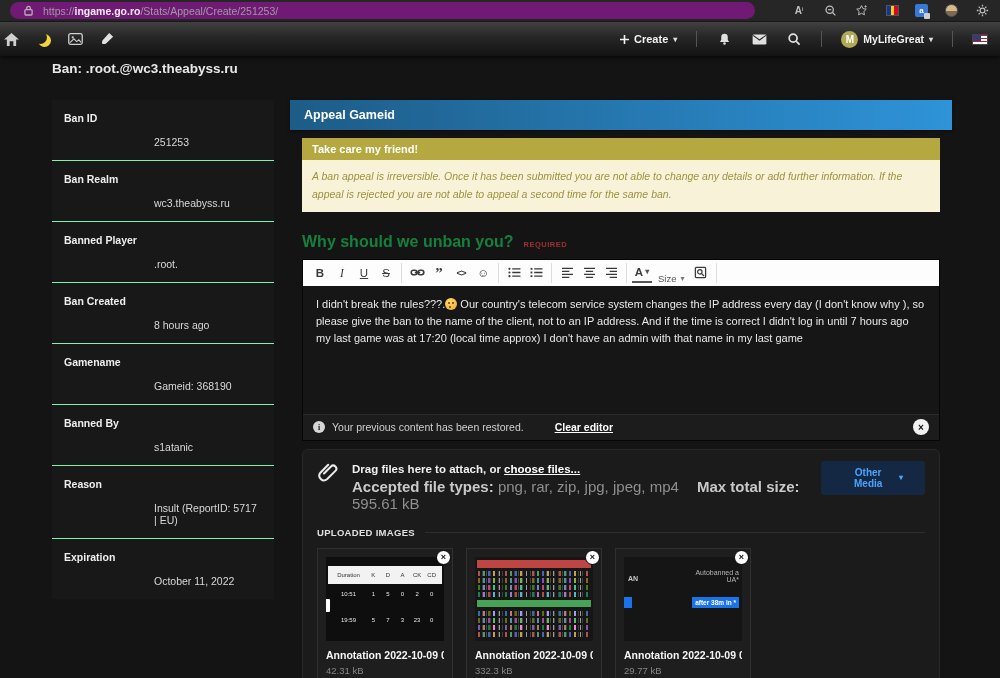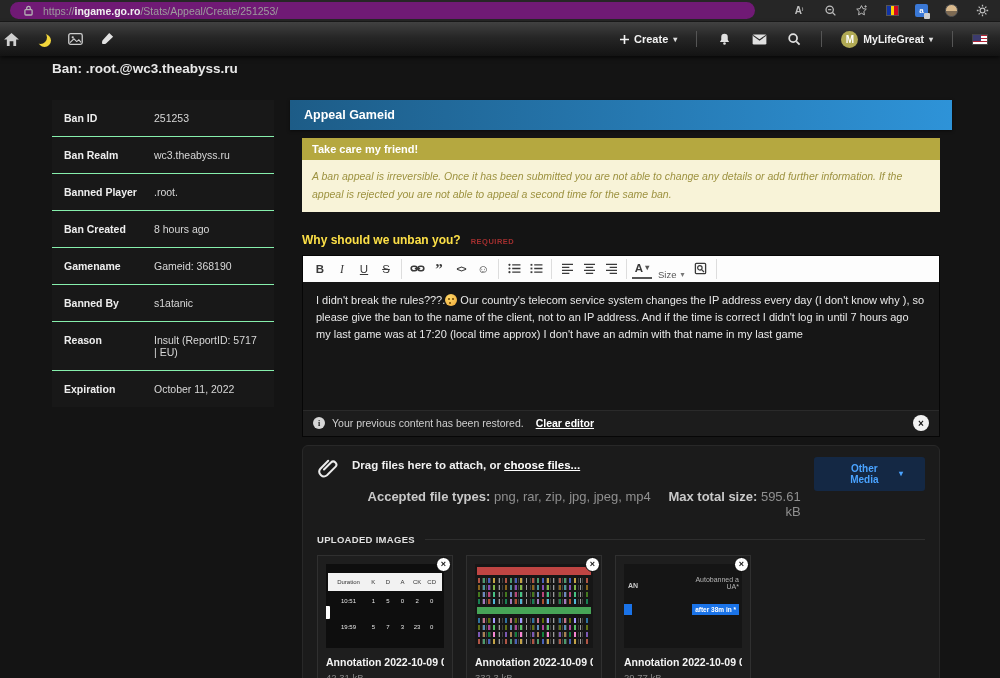--- a/index.html
+++ b/index.html
@@ -36,55 +36,55 @@
   .us-flag::after{content:"";position:absolute;left:0;top:0;width:8px;height:6px;background:#3c3b6e;}
   
   .page-title{margin:5px 0 0 52px;font-size:13.5px;font-weight:bold;color:#e9e9e9;}
   .columns{display:flex;gap:16px;margin:24px 48px 0 52px;align-items:flex-start;}
   .panel-header{height:30px;background:linear-gradient(90deg,#1d5c87 0%,#2e93d8 100%);color:#fff;font-size:12.5px;font-weight:bold;display:flex;align-items:center;padding:0 14px;box-shadow:0 1px 3px rgba(0,0,0,.5);}
   
   .ban-panel{width:222px;flex:0 0 auto;}
   .ban-row{display:flex;align-items:flex-start;background:#181818;border-top:1px solid #86efac;padding:12px 12px;font-size:10.5px;}
   .ban-row:first-of-type{border-top:none;}
   .ban-label{width:90px;flex:0 0 auto;font-weight:bold;color:#eee;}
-  .ban-value{color:#d8d8d8;}
+  .ban-value{color:#d8d8d8;margin-top:24px;}
   
   .appeal-panel{flex:1;}
   .warning{margin:8px 12px 0;}
   .warning-head{background:#b5a840;color:#fff;font-size:11px;font-weight:bold;padding:5px 10px;}
   .warning-body{background:#f8f3d8;color:#9d9240;font-size:10.5px;line-height:1.7;padding:8px 10px;font-style:italic;}
   .question{margin:21px 12px 0;display:flex;align-items:baseline;}
-  .q-label{font-size:12px;font-weight:bold;color:#fde047;}
+  .q-label{font-size:16px;font-weight:bold;color:#15803d;}
   .required{margin-left:10px;font-size:7.5px;font-weight:bold;letter-spacing:.5px;color:#a32f2f;}
   .editor{margin:8px 12px 0;border:1px solid #060606;}
   .toolbar{background:#fdfdfd;height:26px;display:flex;align-items:center;padding:0 2px;}
   .tgroup{display:flex;align-items:center;height:20px;border-right:1px solid #ddd;padding:0 5px;gap:2px;}
   .tbtn{min-width:20px;height:20px;display:flex;align-items:center;justify-content:center;color:#3a3a3a;font-size:11.5px;padding:0 2px;}
   .tb-b{font-weight:bold;}
   .tb-i{font-style:italic;font-family:"Liberation Serif",serif;}
   .tb-u{text-decoration:underline;}
   .tb-s{text-decoration:line-through;}
   .tb-quote{font-family:"Liberation Serif",serif;font-weight:bold;font-size:15px;line-height:8px;}
   .tb-code{font-size:9.5px;font-weight:bold;letter-spacing:-1px;}
   .tb-color{font-weight:bold;border-bottom:2px solid #555;line-height:12px;}
   .size-btn{font-size:9.5px;color:#555;display:flex;align-items:center;gap:4px;padding:0 4px;margin-top:12px;}
   .editor-body{background:#161616;height:128px;padding:10px 13px;font-size:11px;line-height:1.55;color:#e8e8e8;}
   .emoji-think{display:inline-block;width:12px;height:12px;border-radius:50%;background:radial-gradient(circle at 35% 30%,#ffd867,#f0a93a);vertical-align:-2px;position:relative;}
   .emoji-think::after{content:"";position:absolute;left:3px;top:4px;width:2px;height:2px;background:#6b4300;border-radius:50%;box-shadow:4px 0 0 #6b4300,1px 4px 0 #6b4300;}
   .restore-bar{background:#1c1c1c;border-top:1px solid #2a2a2a;height:26px;display:flex;align-items:center;gap:7px;padding:0 10px;font-size:10.5px;color:#cfcfcf;}
   .info-dot{width:12px;height:12px;border-radius:50%;background:#d6d6d6;color:#141414;font-size:8px;font-weight:bold;font-family:"Liberation Serif",serif;display:flex;align-items:center;justify-content:center;flex:0 0 auto;}
-  .clear-link{color:#fff;font-weight:bold;text-decoration:underline;margin-left:5px;}
+  .clear-link{color:#fff;font-weight:bold;text-decoration:underline;margin-left:24px;}
   .close-x{margin-left:auto;width:16px;height:16px;border-radius:50%;background:#f2f2f2;color:#111;font-size:10px;font-weight:bold;display:flex;align-items:center;justify-content:center;}
   
   .attach-box{margin:8px 12px 0;background:#1b1b1b;border:1px solid #282828;border-radius:6px;padding:11px 14px 14px;}
   .attach-head{display:flex;align-items:flex-start;gap:13px;}
   .attach-texts{padding-top:2px;}
   .drag-line{font-size:11.5px;font-weight:bold;color:#f0f0f0;}
   .choose-link{text-decoration:underline;color:#fff;}
-  .accept-line{margin-top:18px;font-size:13px;color:#8f8f8f;text-align:right;}
+  .accept-line{margin-top:3px;font-size:15px;color:#8f8f8f;}
   .accept-line b{color:#c9c9c9;}
   .accept-line .max{margin-left:14px;}
   .other-media{margin-left:auto;background:#142844;color:#4aa3ff;font-size:10px;font-weight:bold;border:none;border-radius:3px;padding:6px 22px;display:flex;align-items:center;gap:6px;}
   .uploaded-header{margin-top:15px;display:flex;align-items:center;gap:10px;}
   .uploaded-label{font-size:9.5px;font-weight:bold;color:#e0e0e0;letter-spacing:.3px;flex:0 0 auto;}
   .uploaded-rule{flex:1;height:1px;background:#2e2e2e;}
   .cards{display:flex;gap:13px;margin-top:10px;}
   .card{width:136px;background:#1e1e1e;border:1px solid #303030;position:relative;padding:8px 8px 7px;}
   .thumb{height:84px;background:#0e0e0e;position:relative;overflow:hidden;}
   .card-name{margin-top:8px;font-size:10.5px;font-weight:bold;color:#f4f4f4;white-space:nowrap;overflow:hidden;}

